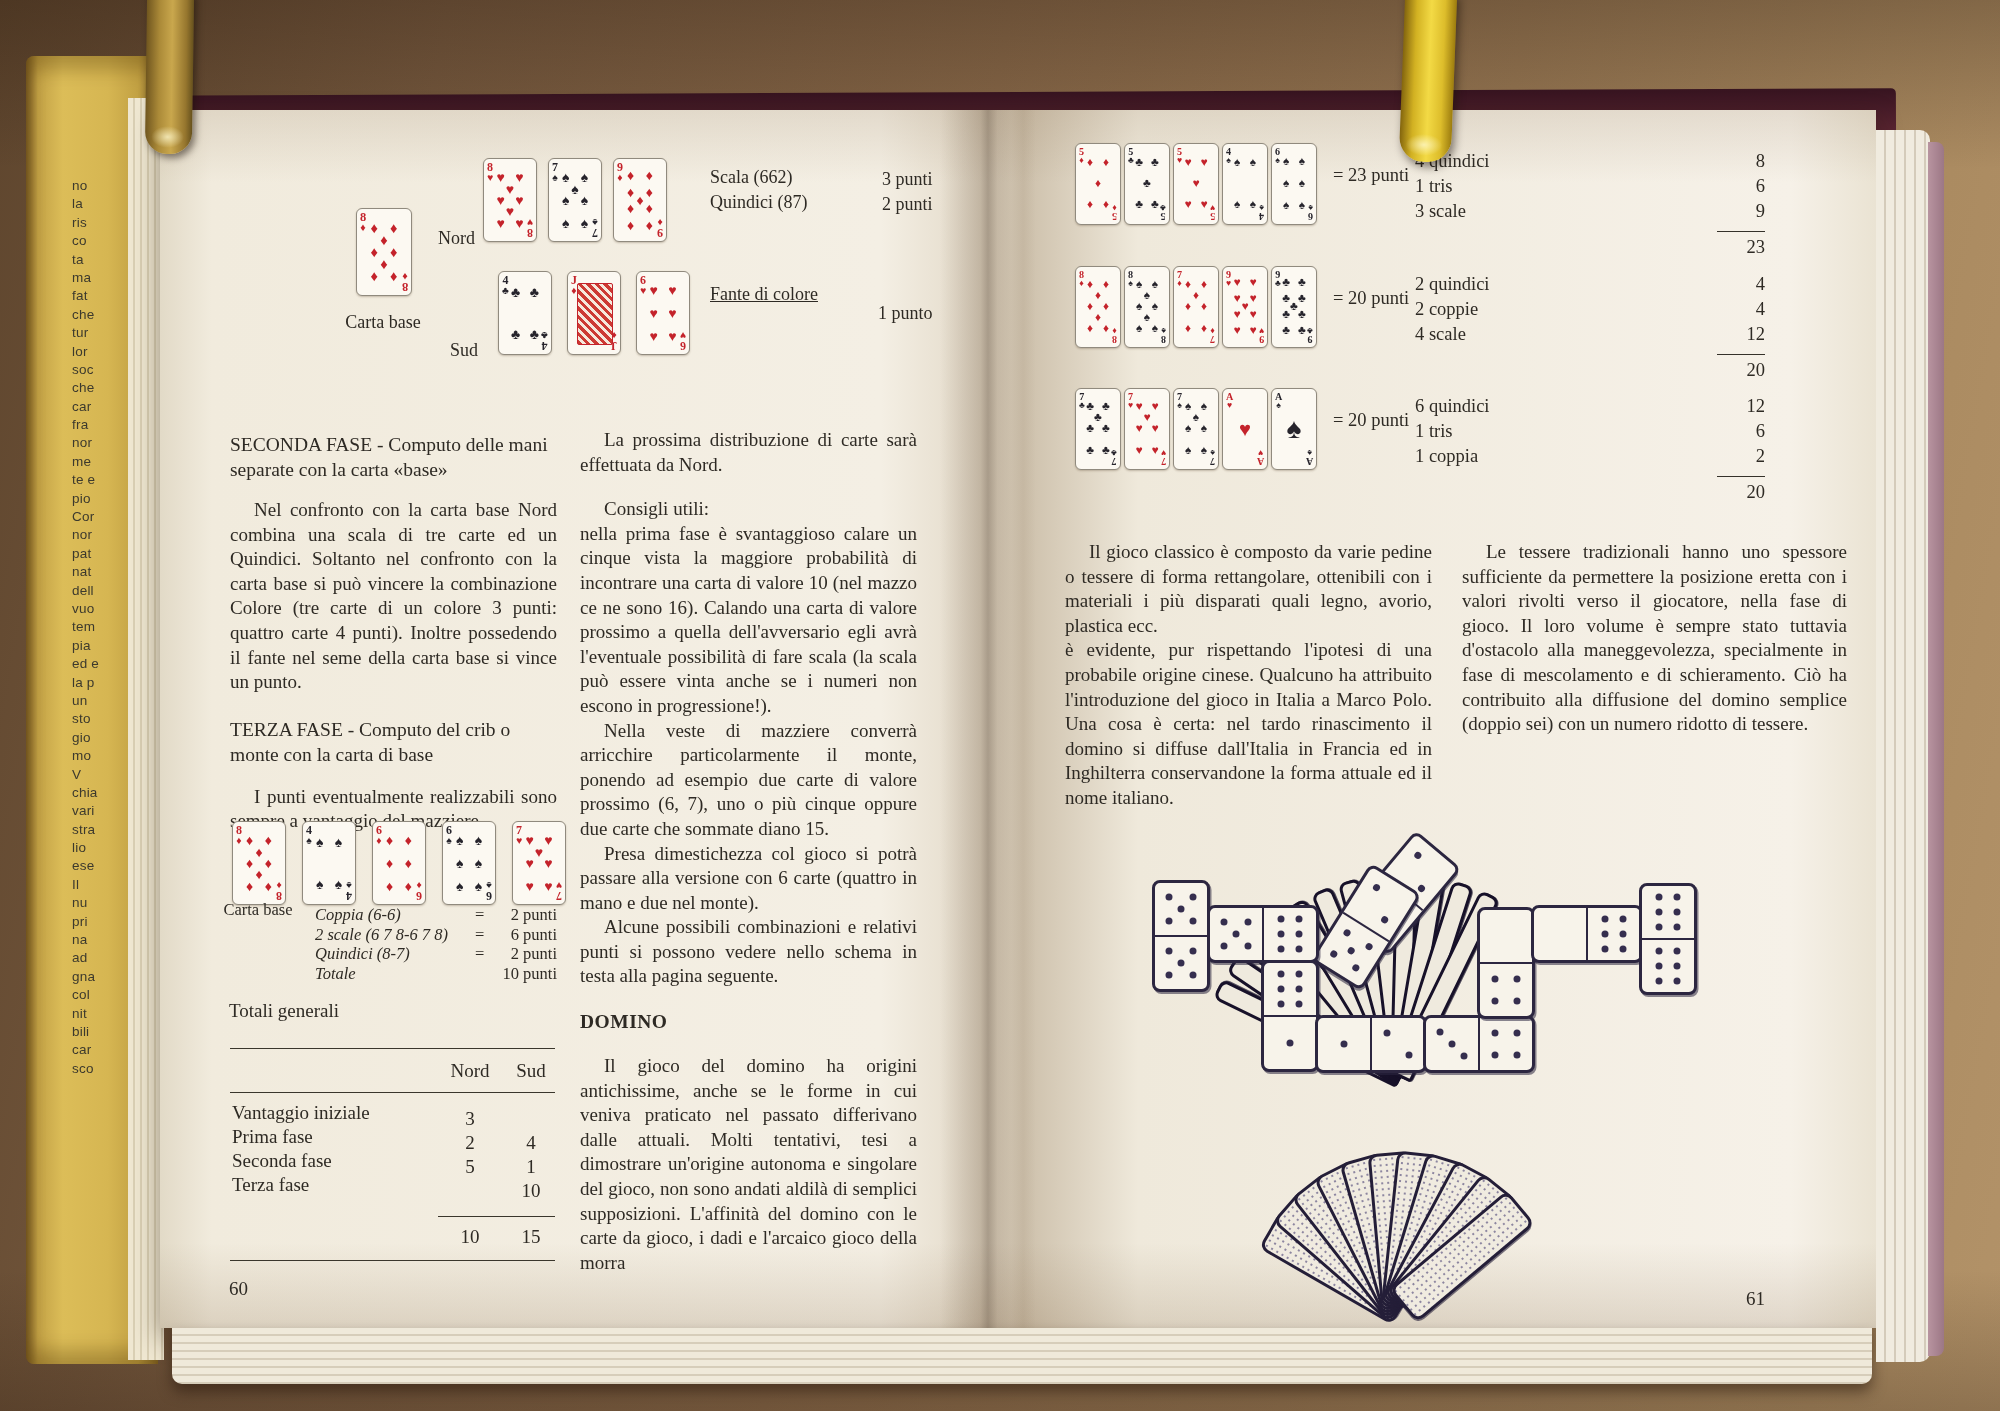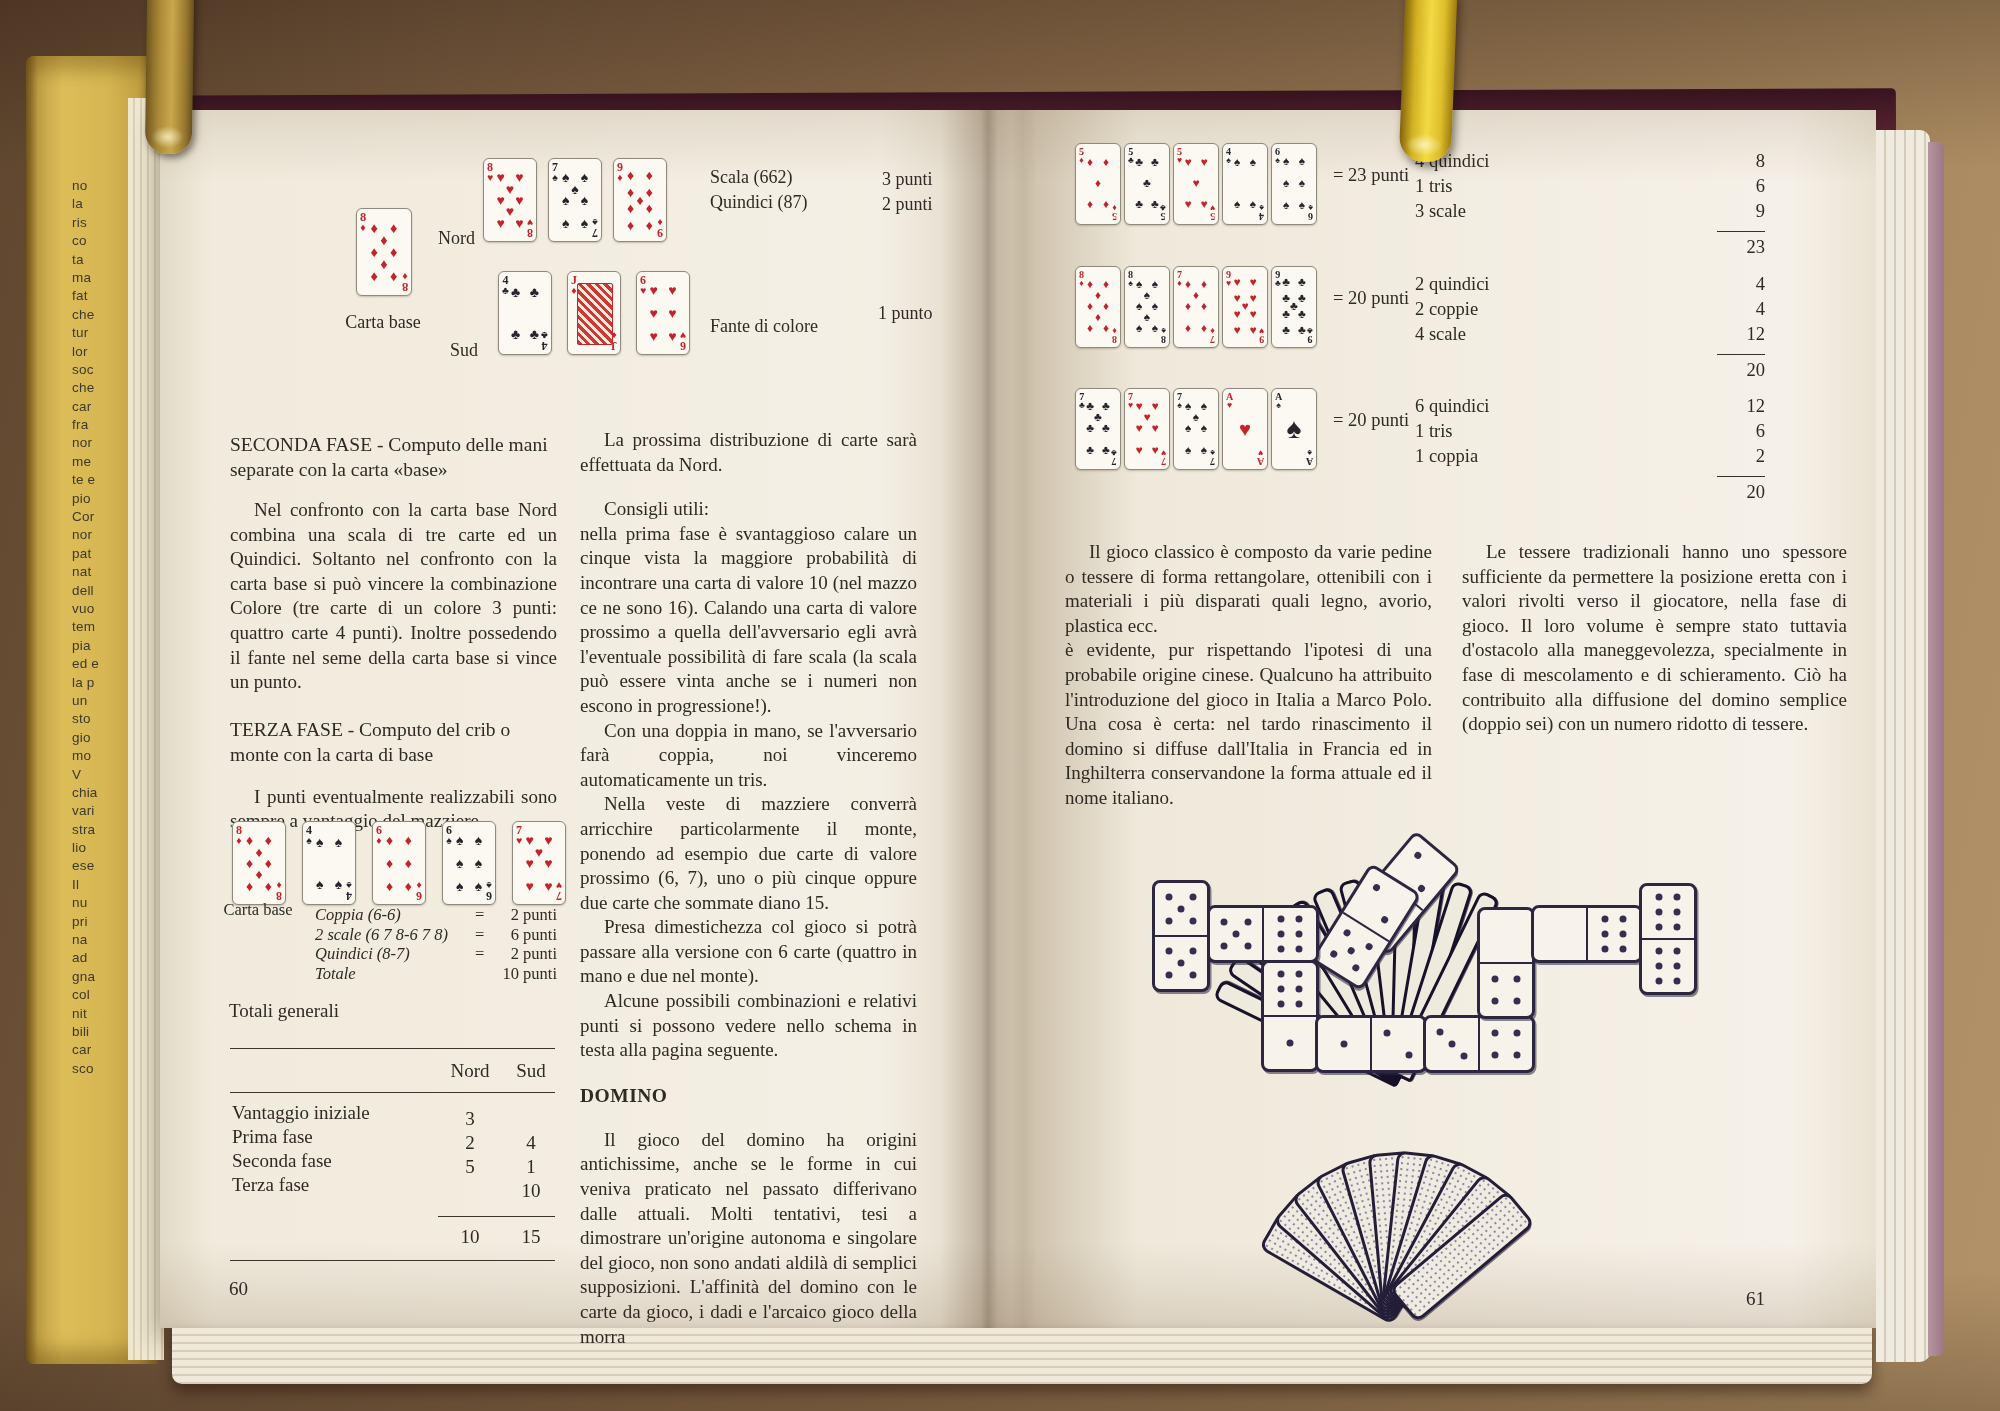--- a/index.html
+++ b/index.html
@@ -265,21 +265,21 @@
         <span class="cpip red" style="left: 32%; top: 50%; font-size: 14.04px;">♥</span>
         <span class="cpip red" style="left: 68%; top: 50%; font-size: 14.04px;">♥</span>
         <span class="cpip red" style="left: 32%; top: 78%; font-size: 14.04px;">♥</span>
         <span class="cpip red" style="left: 68%; top: 78%; font-size: 14.04px;">♥</span>
       </div>
     </div>
   <div class="lbl" style="left:710px;top:167px;">Scala (662)</div>
   <div class="lbl" style="left:710px;top:192px;">Quindici (87)</div>
   <div class="lbl" style="left:882px;top:169px;">3 punti</div>
   <div class="lbl" style="left:882px;top:194px;">2 punti</div>
-  <div class="lbl" style="left:710px;top:316px;">Fante di colore</div>
+  <div class="lbl" style="left:710px;top:284px;text-decoration:underline;">Fante di colore</div>
   <div class="lbl" style="left:878px;top:303px;">1 punto</div>
 
   <div class="flow" style="left:230px;top:432px;width:327px;">
     <div class="h3">SECONDA FASE - Computo delle mani separate con la carta «base»</div>
     <p class="para" style="margin-top:16px;">Nel confronto con la carta base Nord combina una scala di tre carte ed un Quindici. Soltanto nel confronto con la carta base si può vincere la combinazione Colore (tre carte di un colore 3 punti: quattro carte 4 punti). Inoltre possedendo il fante nel seme della carta base si vince un punto.</p>
     <div class="h3" style="margin-top:22px;">TERZA FASE - Computo del crib o monte con la carta di base</div>
     <p class="para" style="margin-top:18px;">I punti eventualmente realizzabili sono sempre a vantaggio del mazziere.</p>
   </div>
 
   <div class="cardrow" style="left:232px;top:821px;gap:16px;">
@@ -411,21 +411,20 @@
     <span class="tcell tnum" style="left:278px;top:186px;width:46px;">15</span>
     <div class="rule" style="left:0;top:220px;width:325px;"></div>
   </div>
 
   <div class="lbl" style="left:229px;top:1278px;font-size:19px;">60</div>
 
   <div class="flow" style="left:580px;top:428px;width:337px;">
     <p class="para">La prossima distribuzione di carte sarà effettuata da Nord.</p>
     <p class="para" style="margin-top:20px;">Consigli utili:</p>
     <p class="para noind">nella prima fase è svantaggioso calare un cinque vista la maggiore probabilità di incontrare una carta di valore 10 (nel mazzo ce ne sono 16). Calando una carta di valore prossimo a quella dell'avversario egli avrà l'eventuale possibilità di fare scala (la scala può essere vinta anche se i numeri non escono in progressione!).</p>
-    <p class="para">Con una doppia in mano, se l'avversario farà coppia, noi vinceremo automaticamente un tris.</p>
     <p class="para">Nella veste di mazziere converrà arricchire particolarmente il monte, ponendo ad esempio due carte di valore prossimo (6, 7), uno o più cinque oppure due carte che sommate diano 15.</p>
     <p class="para">Presa dimestichezza col gioco si potrà passare alla versione con 6 carte (quattro in mano e due nel monte).</p>
     <p class="para">Alcune possibili combinazioni e relativi punti si possono vedere nello schema in testa alla pagina seguente.</p>
     <div class="h3 bold" style="margin:20px 0 20px;">DOMINO</div>
     <p class="para">Il gioco del domino ha origini antichissime, anche se le forme in cui veniva praticato nel passato differivano dalle attuali. Molti tentativi, tesi a dimostrare un'origine autonoma e singolare del gioco, non sono andati aldilà di semplici supposizioni. L'affinità del domino con le carte da gioco, i dadi e l'arcaico gioco della morra</p>
   </div>
 
   <div class="hand" style="left:1075px;top:143px;">
     <div class="cardrow" style="left:0;top:0;gap:3px;">
         <div class="pcard" style="width: 44px; height: 80px;">

